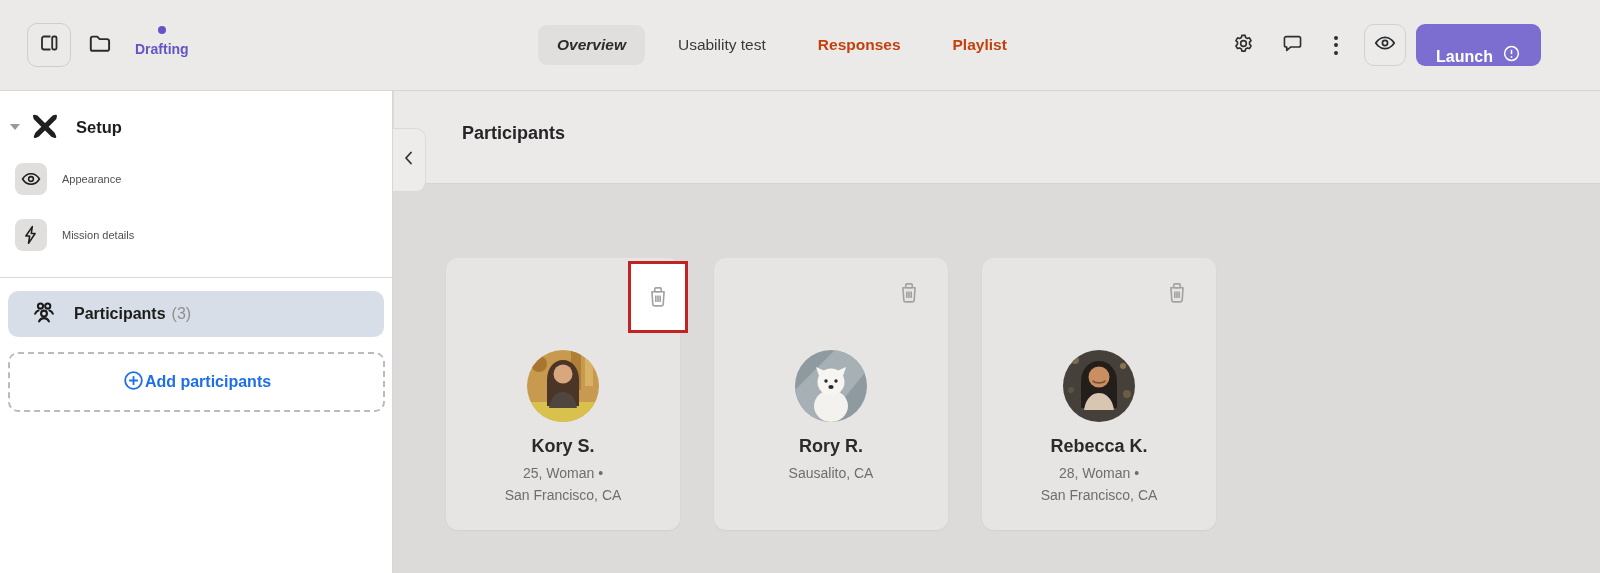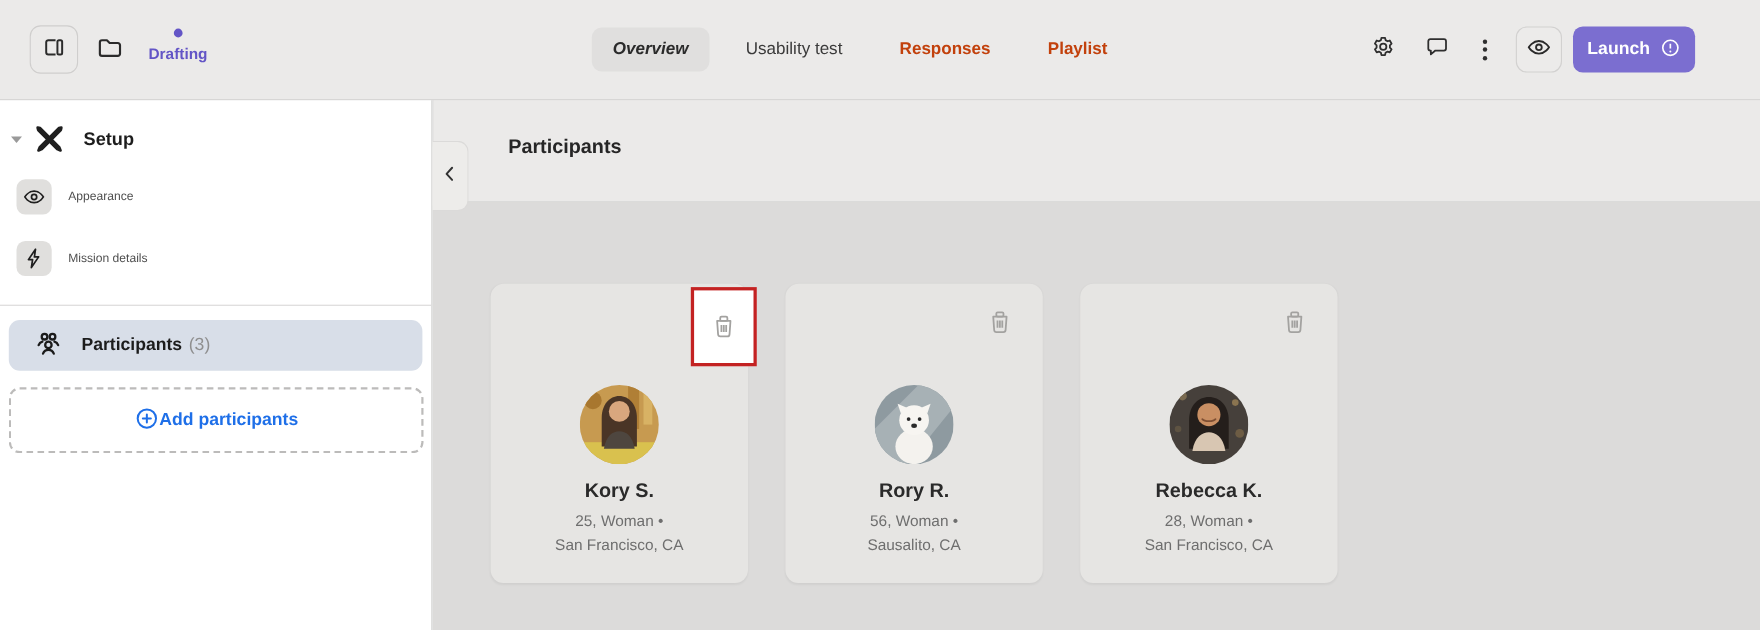--- a/index.html
+++ b/index.html
@@ -31,22 +31,22 @@
   .tab.disabled { color:#c2410c;font-weight:bold; }
 
   .header-right { position:absolute; right:59px; top:24px; height:42px; display:flex; align-items:center; }
   .icon-btn { display:flex; align-items:center; justify-content:center; cursor:pointer; }
   .gear-btn { width:24px; margin-right:25px; }
   .chat-btn { width:24px; margin-right:25px; }
   .kebab-btn { width:14px; margin-right:21px; flex-direction:column; gap:3.5px; }
   .kebab-dot { width:4px; height:4px; border-radius:50%; background:#2f2f2f; }
   .eye-btn { width:42px; height:42px; border:1.5px solid #d2d1d0; border-radius:10px;
              background:#ecebea; margin-right:10px; }
-  .launch-btn { width:111px; height:42px; background:#7b6ed0; border-radius:9px; border:none;
-                display:flex; align-items:center; justify-content:center; gap:9px; cursor:pointer; }
+  .launch-btn { width:125px; height:42px; background:#7b6ed0; border-radius:9px; border:none;
+                display:flex; align-items:flex-end; justify-content:center; gap:9px; cursor:pointer; }
   .launch-label { color:#fff; font-size:16px; font-weight:700; }
 
   
   .sidebar { position:absolute; left:0; top:91px; width:393px; height:482px;
              background:#ffffff; border-right:1px solid #d8d7d6; z-index:2; }
   .setup-row { margin:20px 0 0 10px; display:flex; align-items:center; cursor:pointer; }
   .caret-small { width:0; height:0; border-left:5px solid transparent; border-right:5px solid transparent;
                  border-top:6px solid #9a9a9a; margin-right:9px; }
   .setup-icon { width:32px; height:32px; margin-right:15px; display:flex; align-items:center; justify-content:center; }
   .setup-label { font-size:16.5px; font-weight:700; color:#1d1d1d; }
@@ -291,21 +291,20 @@
               <circle cx="36" cy="32" r="13.5" fill="#f7f5f1"></circle>
               <path d="M24 26l-3-9 9 4Z" fill="#f7f5f1"></path>
               <path d="M48 26l3-9-9 4Z" fill="#f7f5f1"></path>
               <circle cx="31" cy="31" r="1.7" fill="#2a2a2a"></circle>
               <circle cx="41" cy="31" r="1.7" fill="#2a2a2a"></circle>
               <ellipse cx="36" cy="37" rx="2.6" ry="2" fill="#2a2a2a"></ellipse>
             </svg>
           </div>
           <div class="p-name">Rory R.</div>
           <div class="p-meta">
-            <div>56, Woman •</div>
             <div>Sausalito, CA</div>
           </div>
         </div>
 
         <div class="card">
           <span class="trash-btn">
             <svg width="26" height="26" viewBox="0 0 24 24" fill="none" stroke="#a3a2a0" stroke-width="1.5" stroke-linejoin="round">
               <rect x="9" y="3.6" width="6" height="3.6" rx="1.1"></rect>
               <path d="M6.4 7.2h11.2l-.8 11.2a1.9 1.9 0 0 1-1.9 1.8H9.1a1.9 1.9 0 0 1-1.9-1.8Z"></path>
               <path d="M10 10.5v6M12 10.5v6M14 10.5v6"></path>

